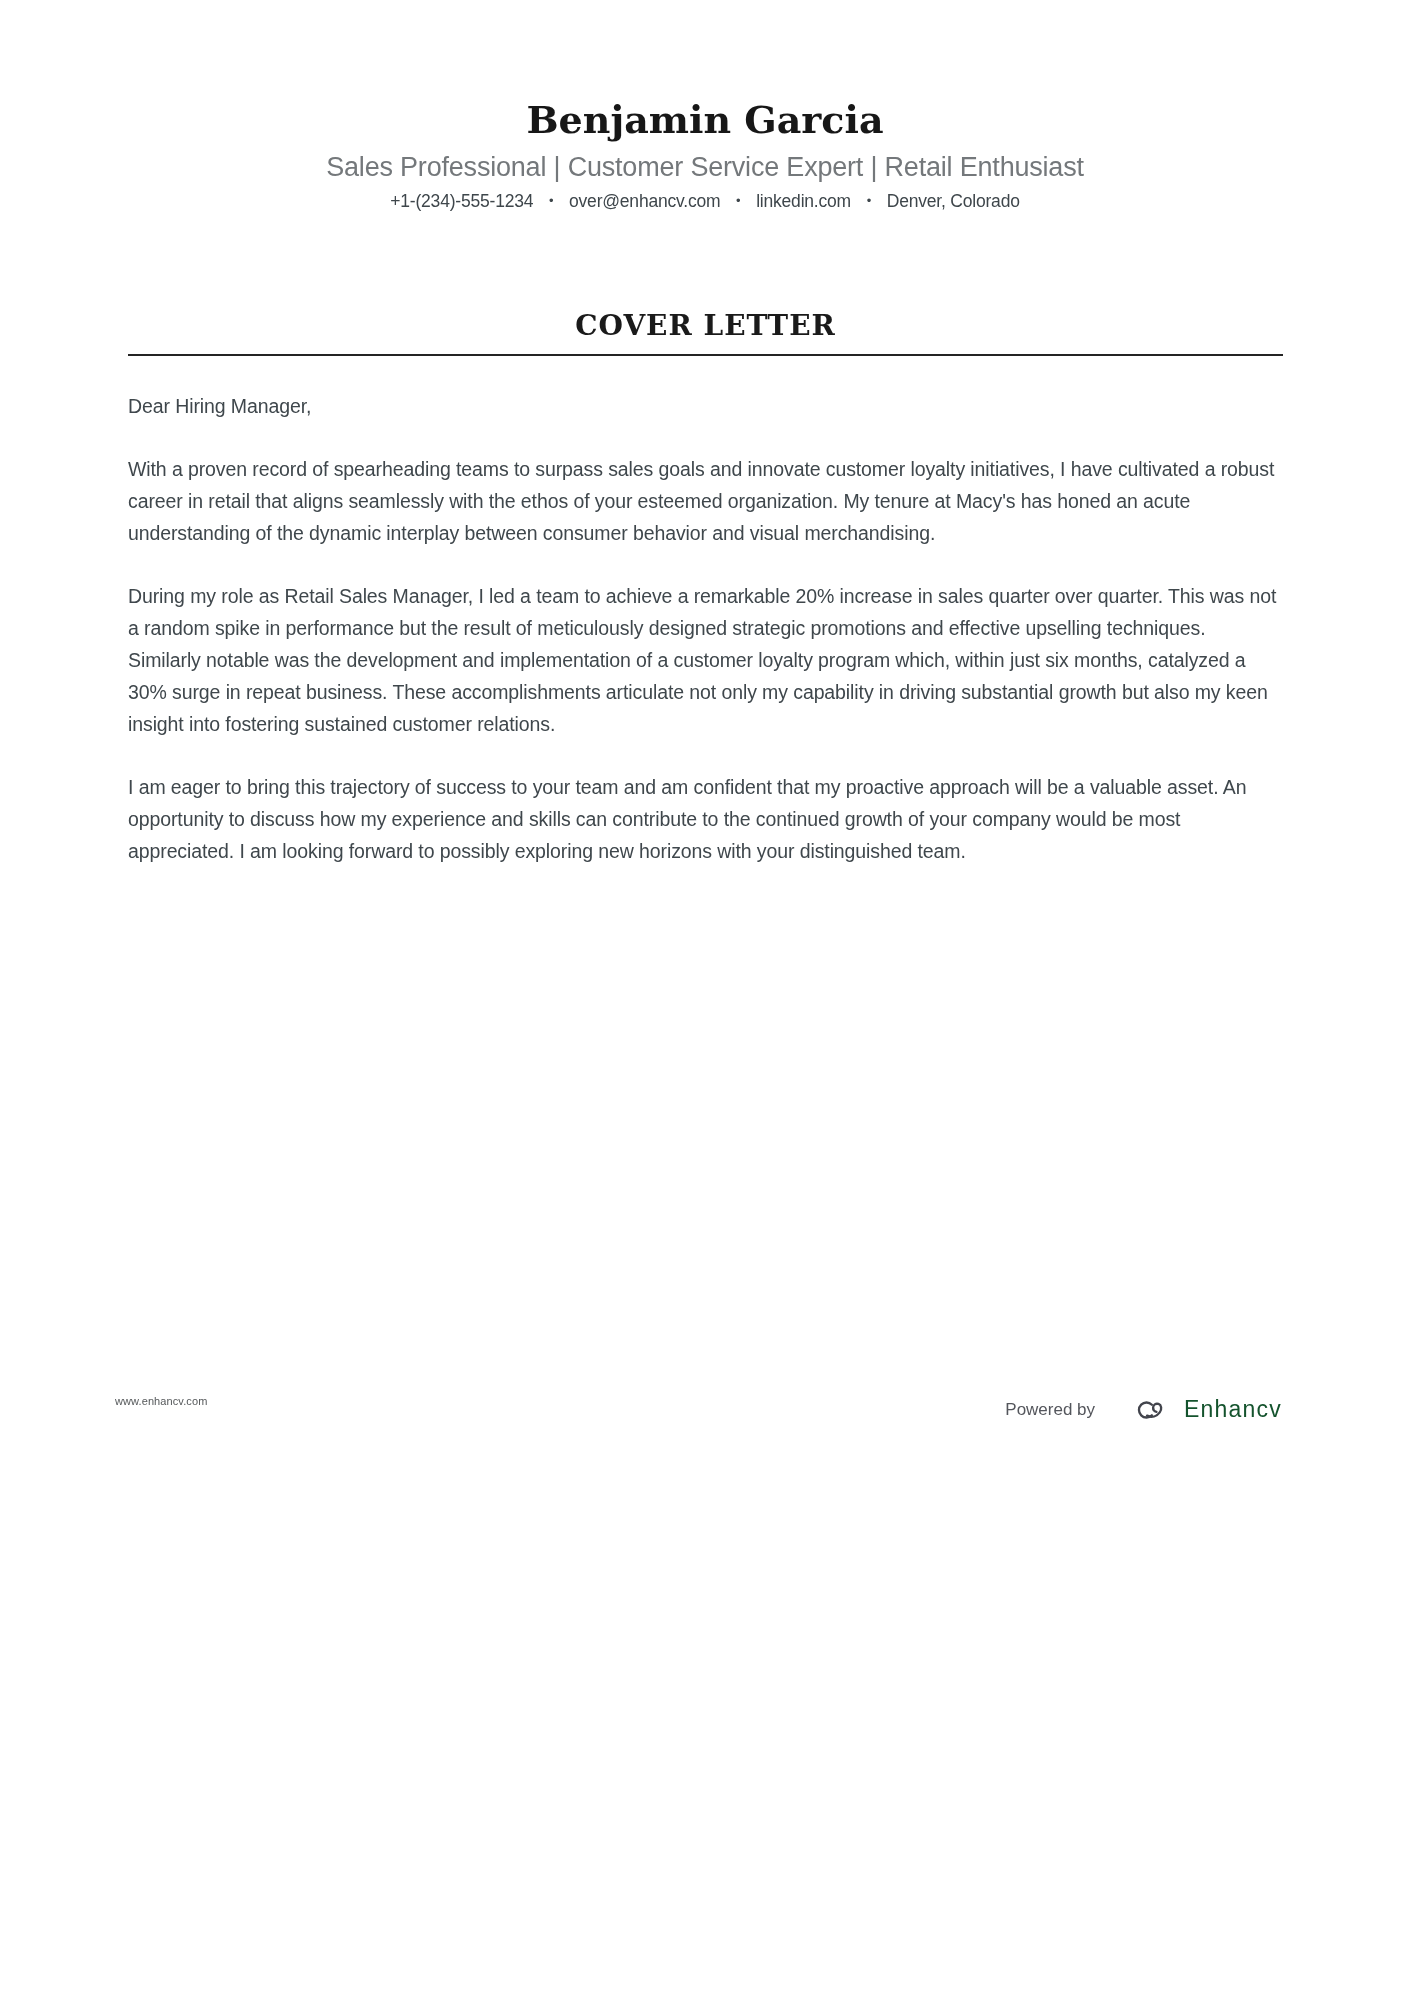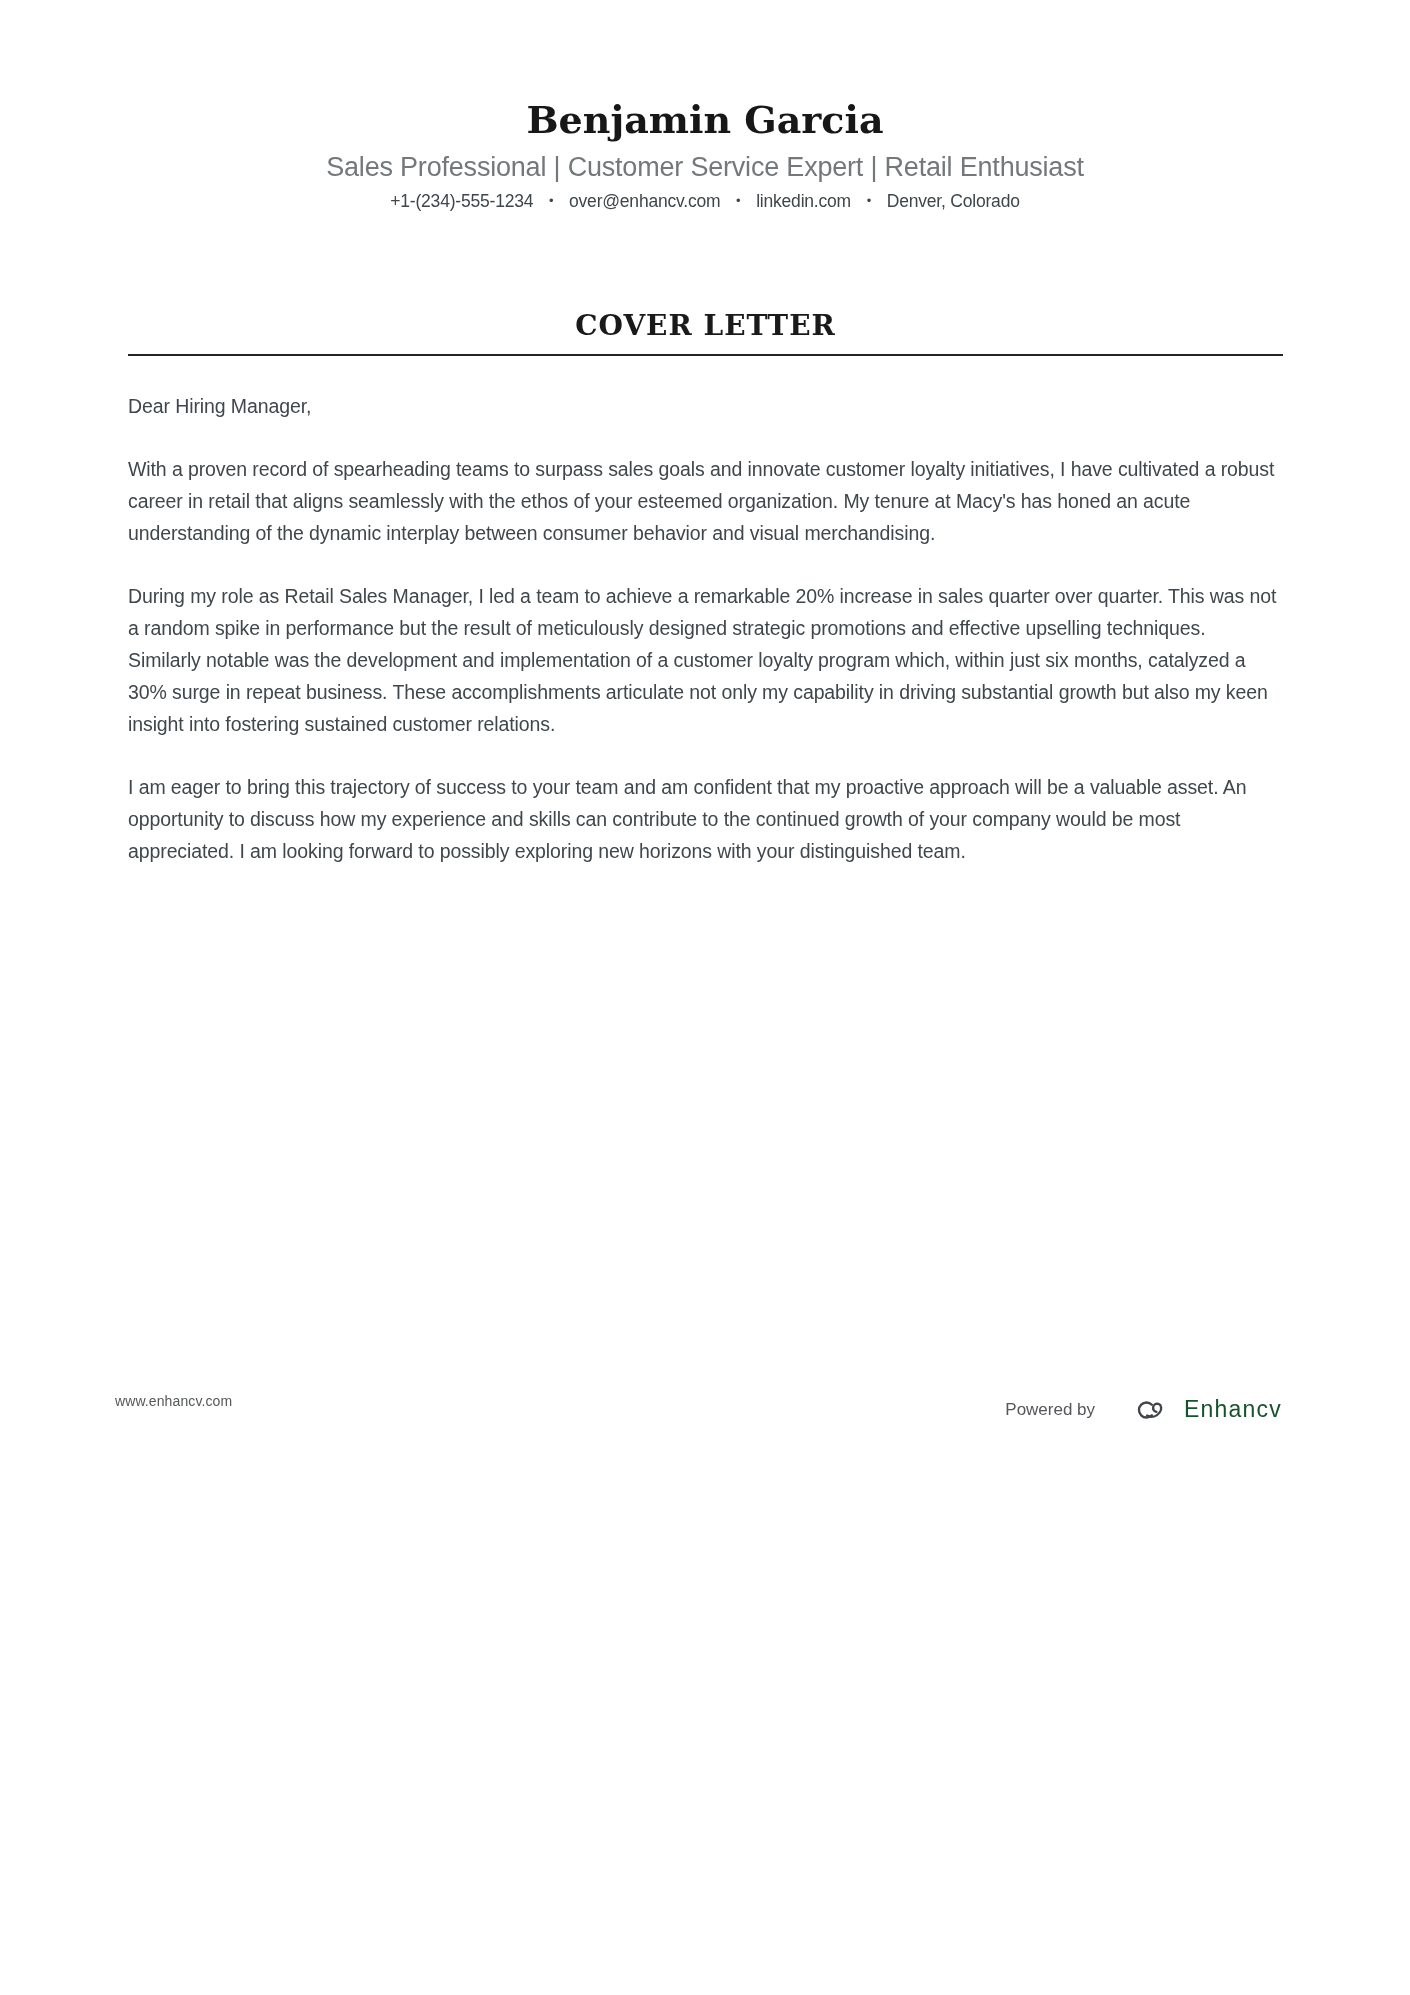--- a/index.html
+++ b/index.html
@@ -81,21 +81,21 @@
     letter-spacing: -0.1px;
   }
   .letter-body p { margin-bottom: 31px; margin-top: 8px; }
   .letter-body p.signature { margin-top: 47px; margin-bottom: 0; }
 
   
   .footer-site {
     position: absolute;
     left: 115px;
     bottom: 85px;
-    font-size: 14px;
+    font-size: 11px;
     line-height: 22px;
     color: #55585a;
     letter-spacing: 0.1px;
   }
   .powered {
     position: absolute;
     right: 128px;
     bottom: 74px;
     display: flex;
     align-items: center;

